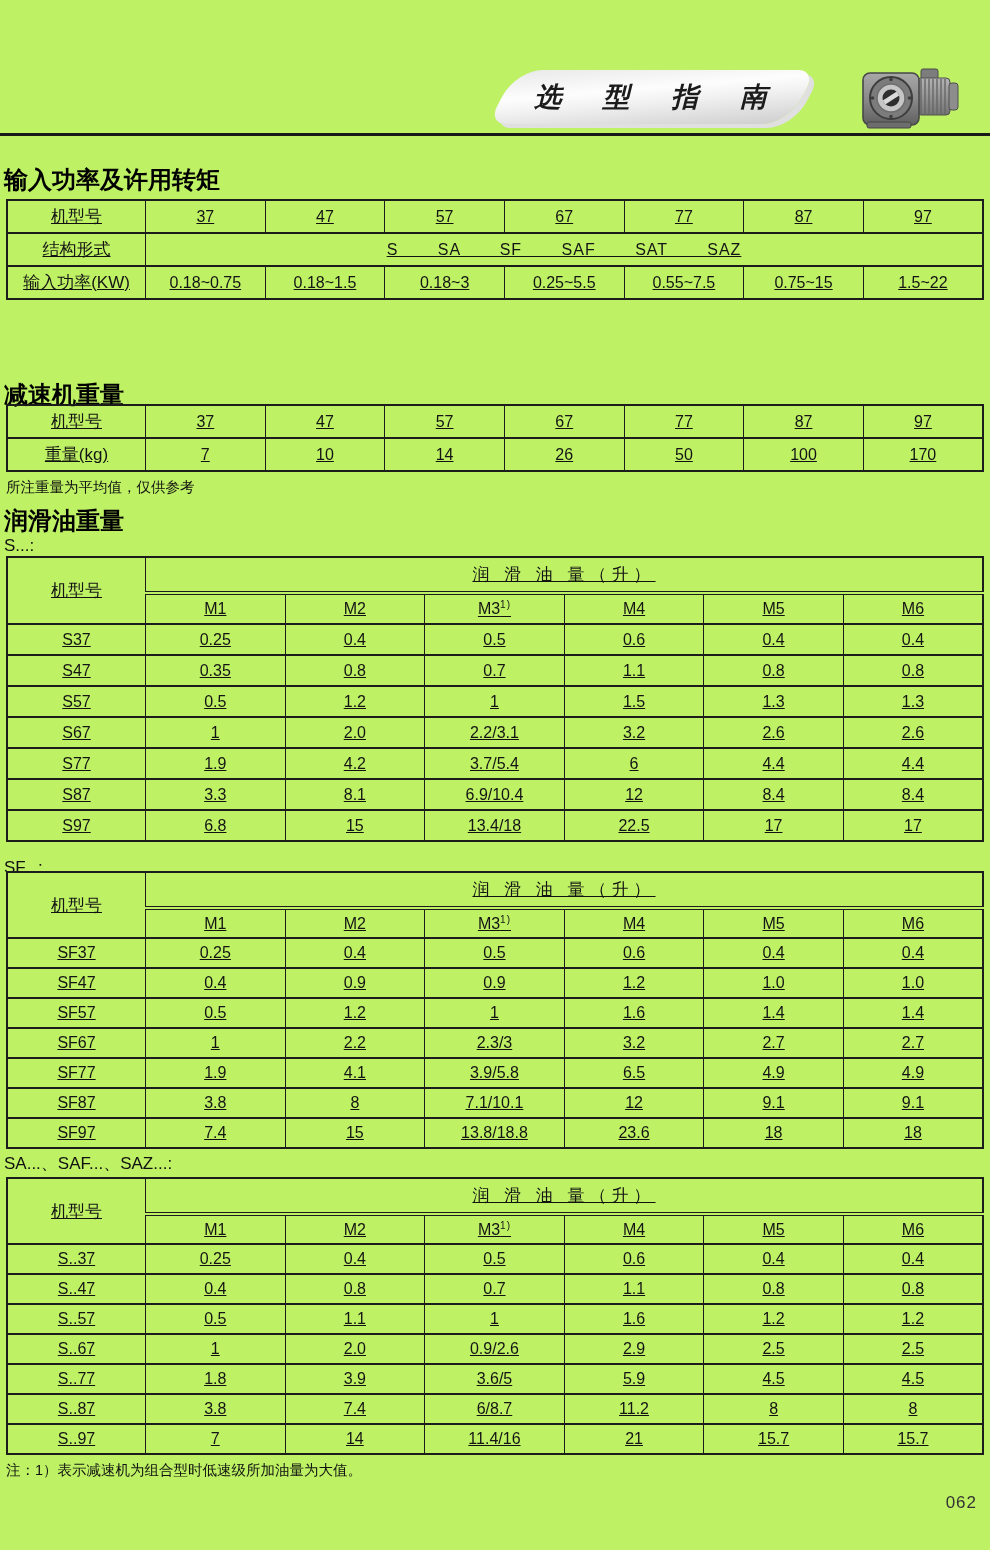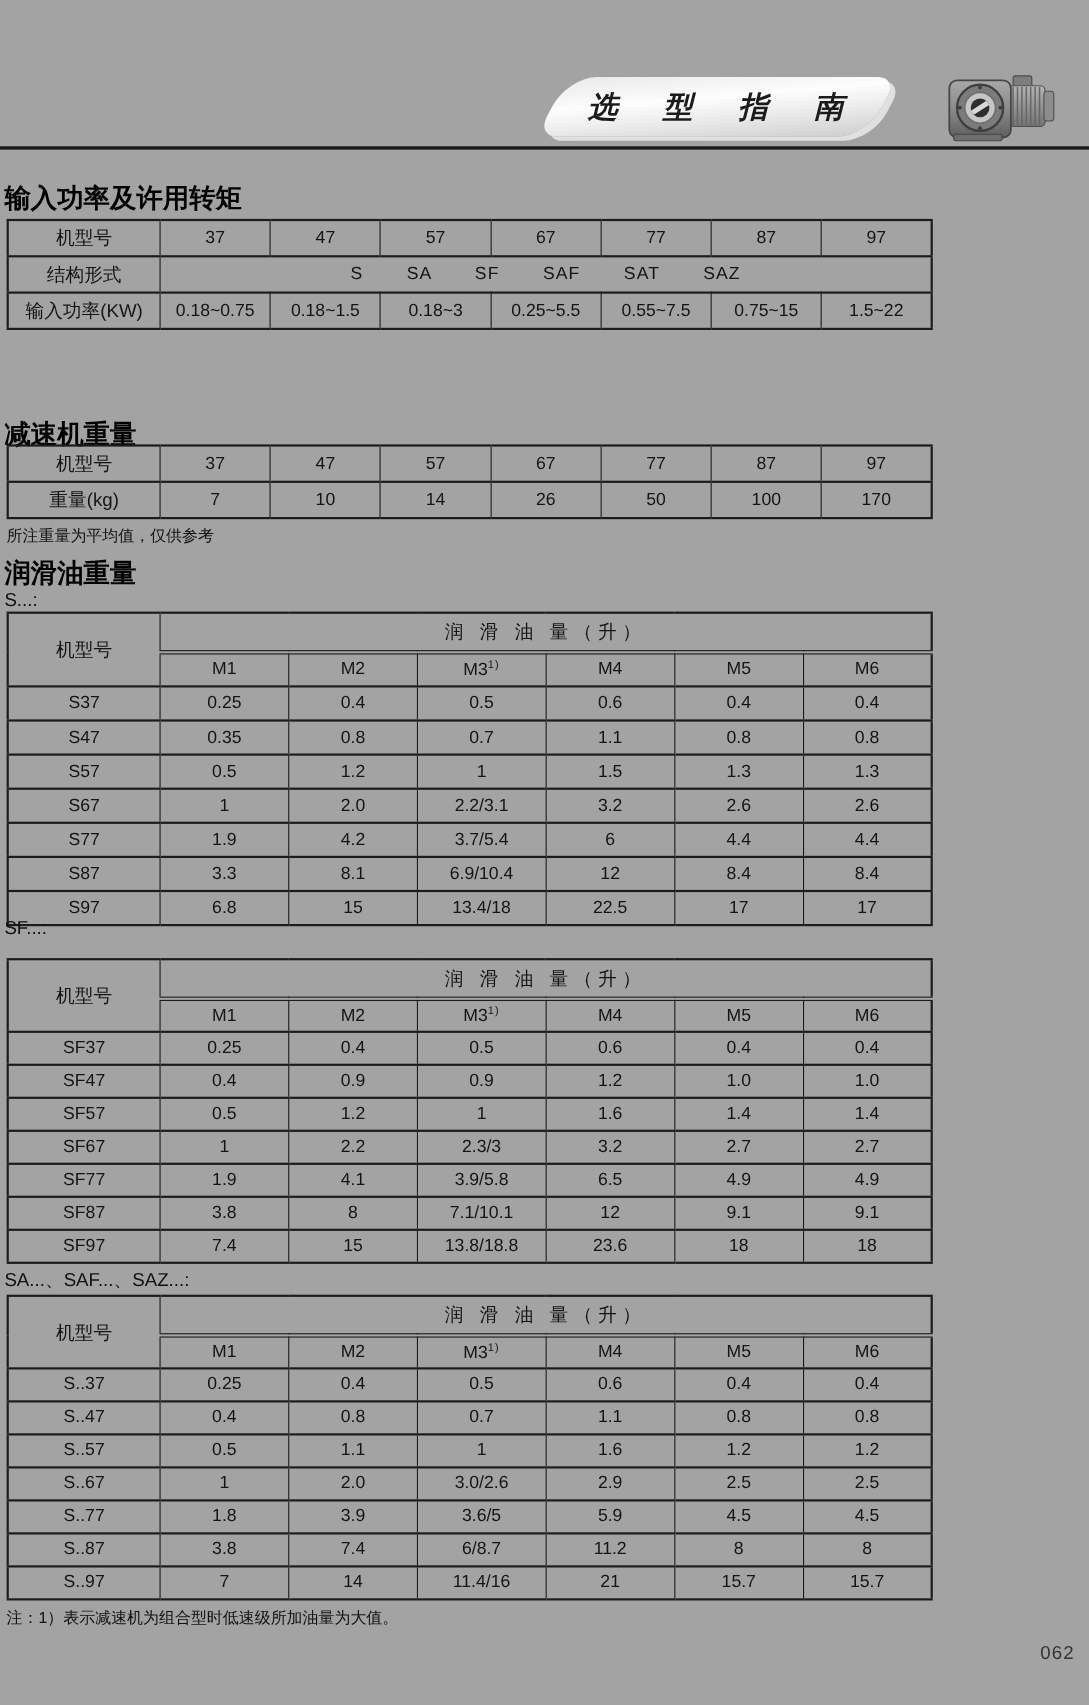--- a/index.html
+++ b/index.html
@@ -1,16 +1,16 @@
 <!DOCTYPE html>
 <html><head>
 <meta charset="utf-8">
 <style>
   html,body{margin:0;padding:0;background:#fff;}
-  .page{position:relative;width:990px;height:1550px;background:#a3a3a3;overflow:hidden;
+  .page{position:relative;width:990px;height:1550px;background:#bef264;overflow:hidden;
         font-family:"Liberation Sans","DejaVu Sans",sans-serif;color:#111;}
 
   
   .banner-wrap{position:absolute;left:502px;top:70px;width:300px;height:54px;}
   .banner-shape{position:absolute;left:0;top:0;width:100%;height:100%;
         transform:skewX(-28deg);border-radius:26px 18px 26px 18px;
         background:linear-gradient(175deg,#e9e9e9 0%,#fdfdfd 38%,#f2f2f2 55%,#cecece 100%);
         box-shadow:7px 4px 0 0 #e0e0e0;}
   .banner-text{position:absolute;left:0;top:0;width:100%;height:100%;
         display:flex;align-items:center;justify-content:center;
@@ -21,30 +21,30 @@
 
   .top-rule{position:absolute;left:0;top:133px;width:990px;height:3px;background:#181818;}
 
   
   .sec-title{position:absolute;left:4px;font-weight:bold;font-size:24px;color:#000;white-space:nowrap;}
   #sec1-title{top:164px;}
   #sec2-title{top:379px;}
   #sec3-title{top:505px;}
   .sub-label{position:absolute;left:4px;font-size:17px;color:#111;white-space:nowrap;}
   #oil-label-0{top:536px;}
-  #oil-label-1{top:834px;}
+  #oil-label-1{top:858px;}
   #oil-label-2{top:1152px;}
   .small-note{position:absolute;left:6px;font-size:14.5px;color:#111;white-space:nowrap;}
   #weight-note{top:478px;}
   #footnote{top:1461px;}
   .page-num{position:absolute;right:13px;top:1493px;font-size:17px;color:#333;letter-spacing:1px;}
 
   
-  table{border-collapse:collapse;table-layout:fixed;width:842px;position:absolute;left:6px;
-        border:2px solid #1c1c1c;}
+  table{border-collapse:collapse;table-layout:fixed;width:978px;position:absolute;left:6px;
+        border:2px solid #1c1c1c;text-decoration:underline;}
   td,th{border:1px solid #1c1c1c;border-top-width:2px;border-bottom-width:2px;
         text-align:center;vertical-align:middle;padding:0;white-space:nowrap;overflow:hidden;
         font-weight:normal;font-size:16px;color:#141414;}
   th.rowlab{font-size:17px;}
   td:first-child,th:first-child{width:137px;}
 
   #table1{top:199px;} #table1 tr{height:33px;}
   #table1 td.span-cell{word-spacing:34px;letter-spacing:1px;}
   #table2{top:404px;} #table2 tr{height:33px;}
 
@@ -355,21 +355,21 @@
           <td>1.1</td>
           <td>1</td>
           <td>1.6</td>
           <td>1.2</td>
           <td>1.2</td>
         </tr>
         <tr class="data">
           <th>S..67</th>
           <td>1</td>
           <td>2.0</td>
-          <td>3.0/2.6</td>
+          <td>0.9/2.6</td>
           <td>2.9</td>
           <td>2.5</td>
           <td>2.5</td>
         </tr>
         <tr class="data">
           <th>S..77</th>
           <td>1.8</td>
           <td>3.9</td>
           <td>3.6/5</td>
           <td>5.9</td>

